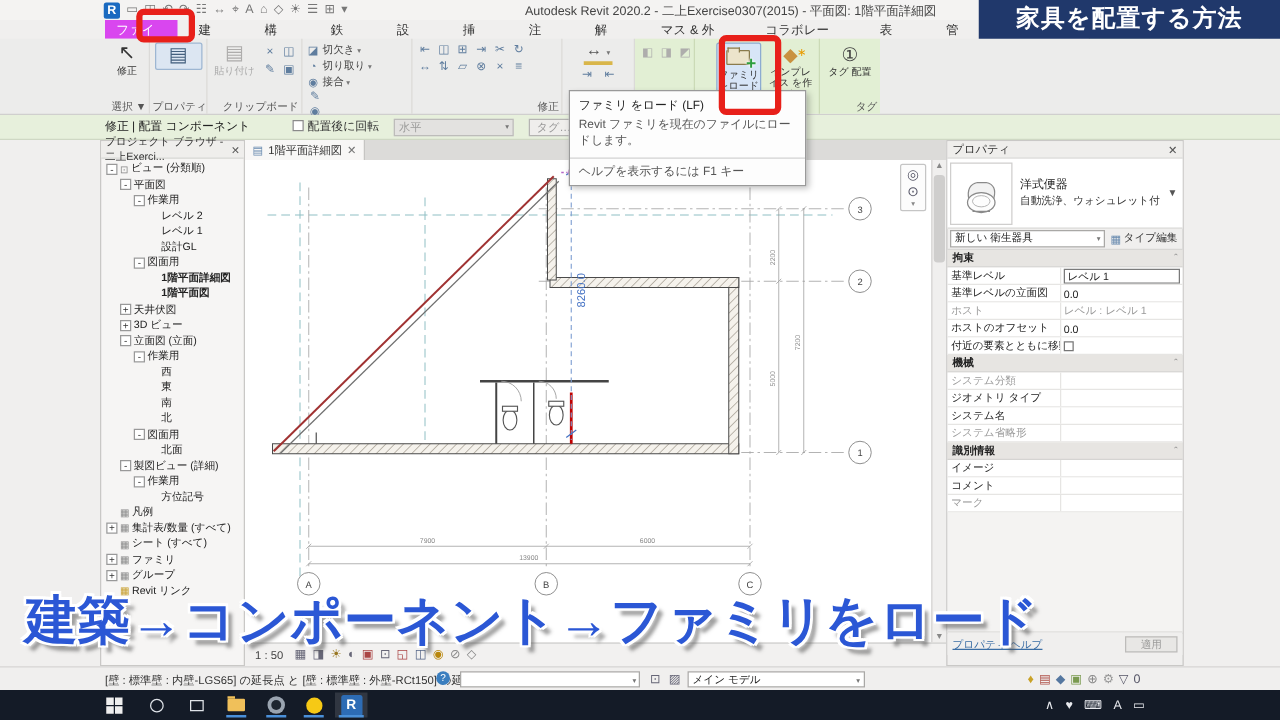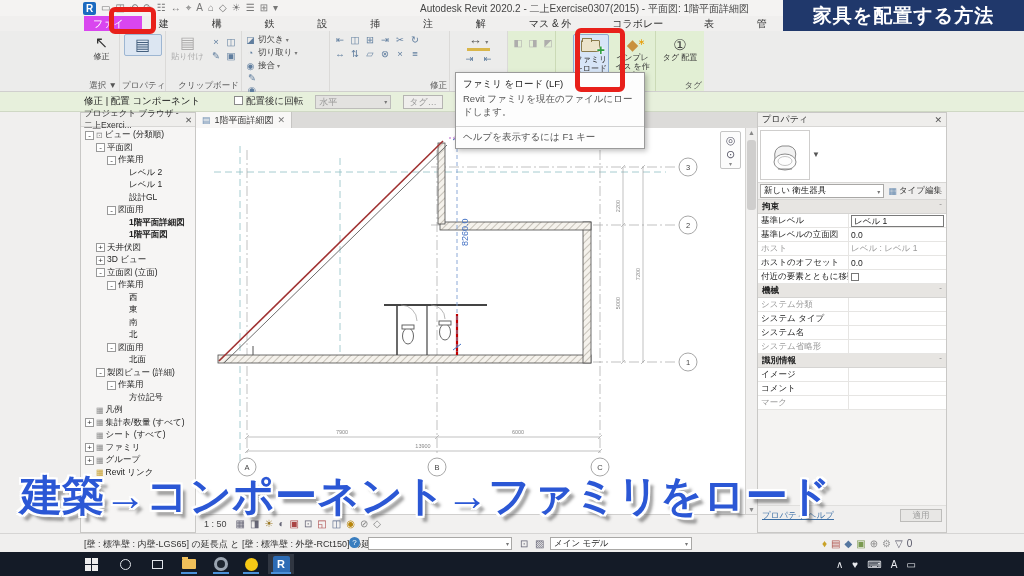--- a/index.html
+++ b/index.html
@@ -42,21 +42,21 @@
   .lf-folder::before{content:'';position:absolute;top:-3px;left:0;width:8px;height:3px;background:#ece4cb;border:1px solid #8a7b4d;border-bottom:none}
   .lf-plus{position:absolute;right:-3px;bottom:-3px;color:#2e9e3e;font-weight:bold;font-size:14px;text-shadow:0 0 2px #fff,0 0 2px #fff}
   .mode2{width:44px;display:flex;flex-direction:column;align-items:center;padding-top:2px;font-size:8px;color:#333;line-height:1.15;text-align:center}
   .inpl-ic{position:relative;font-size:15px;color:#c9913f;line-height:17px}
   .inpl-spark{position:absolute;top:-2px;right:-7px;color:#e89b00;font-size:9px}
   .tag-ic{font-size:15px;color:#444;line-height:17px}
 
   
   #optbar{left:0;top:92px;width:1024px;height:20px;background:#e7f0dc;border-bottom:1px solid #cfd8c4;display:flex;align-items:center;padding-left:84px;gap:12px;font-size:9.5px}
   .cb{width:9px;height:9px;border:1px solid #8a8a8a;background:#fff;display:inline-block;vertical-align:-1px;margin-right:3px}
-  .dsel{width:76px;height:14px;background:#e3e2e0;border:1px solid #bdbcba;color:#9a9a99;font-size:9px;line-height:12px;padding:0 3px;display:flex;justify-content:space-between;align-items:flex-end}
+  .dsel{width:96px;height:14px;background:#e3e2e0;border:1px solid #bdbcba;color:#9a9a99;font-size:9px;line-height:12px;padding:0 3px;display:flex;justify-content:space-between;align-items:flex-end}
   .obtn{height:14px;border:1px solid #b5b4b2;background:#efeeec;font-size:9px;padding:0 5px;color:#999;line-height:12px}
   .dimtxt{color:#777}
 
   
   #tooltip{left:455px;top:72px;width:190px;background:#fdfdfd;border:1px solid #9a9a9a;box-shadow:2px 2px 5px rgba(0,0,0,.25);z-index:40;font-size:9.5px}
   #tooltip .tt-title{padding:5px 7px 2px;color:#222}
   #tooltip .tt-body{padding:0 7px 7px;color:#555}
   #tooltip .tt-help{border-top:1px solid #d2d2d2;padding:4px 7px;color:#555}
 
   
@@ -620,20 +620,24 @@
   </div>
   <div id="preview">
     <div id="thumb">
       <svg width="40" height="40" viewBox="0 0 40 40">
         <path d="M10,24 q-2,-11 7,-13 l7,0 q9,2 6,13" fill="#f2f2f2" stroke="#8a8a8a" stroke-width="1"></path>
         <ellipse cx="20" cy="27" rx="11" ry="8" fill="#fdfdfd" stroke="#8a8a8a" stroke-width="1"></ellipse>
         <ellipse cx="20" cy="26" rx="7" ry="4.5" fill="none" stroke="#b5b5b5" stroke-width="0.8"></ellipse>
         <line x1="13" y1="34" x2="27" y2="34" stroke="#8a8a8a" stroke-width="1"></line>
       </svg>
     </div>
+    <div id="ptype">
+      <div class="tname">洋式便器</div>
+      <div class="tdesc">自動洗浄、ウォシュレット付</div>
+    </div>
     <div id="pvarrow">▼</div>
   </div>
   <div id="selrow">
     <div id="tsel">
         <span>新しい 衛生器具</span>
         <span class="caret">▾</span>
       </div>
     <div id="editbtn">
         <span class="ei">▦</span>
         <span>タイプ編集</span>
@@ -670,21 +674,21 @@
       </div>
       <div class="phead">
         <span>機械</span>
         <span class="ph-c">ˆ</span>
       </div>
       <div class="prow">
         <span class="plab dim">システム分類</span>
         <span class="pval dim"></span>
       </div>
       <div class="prow">
-        <span class="plab">システム タイプ</span>
+        <span class="plab">ジオメトリ タイプ</span>
         <span class="pval"></span>
       </div>
       <div class="prow">
         <span class="plab">システム名</span>
         <span class="pval"></span>
       </div>
       <div class="prow">
         <span class="plab dim">システム省略形</span>
         <span class="pval dim"></span>
       </div>

